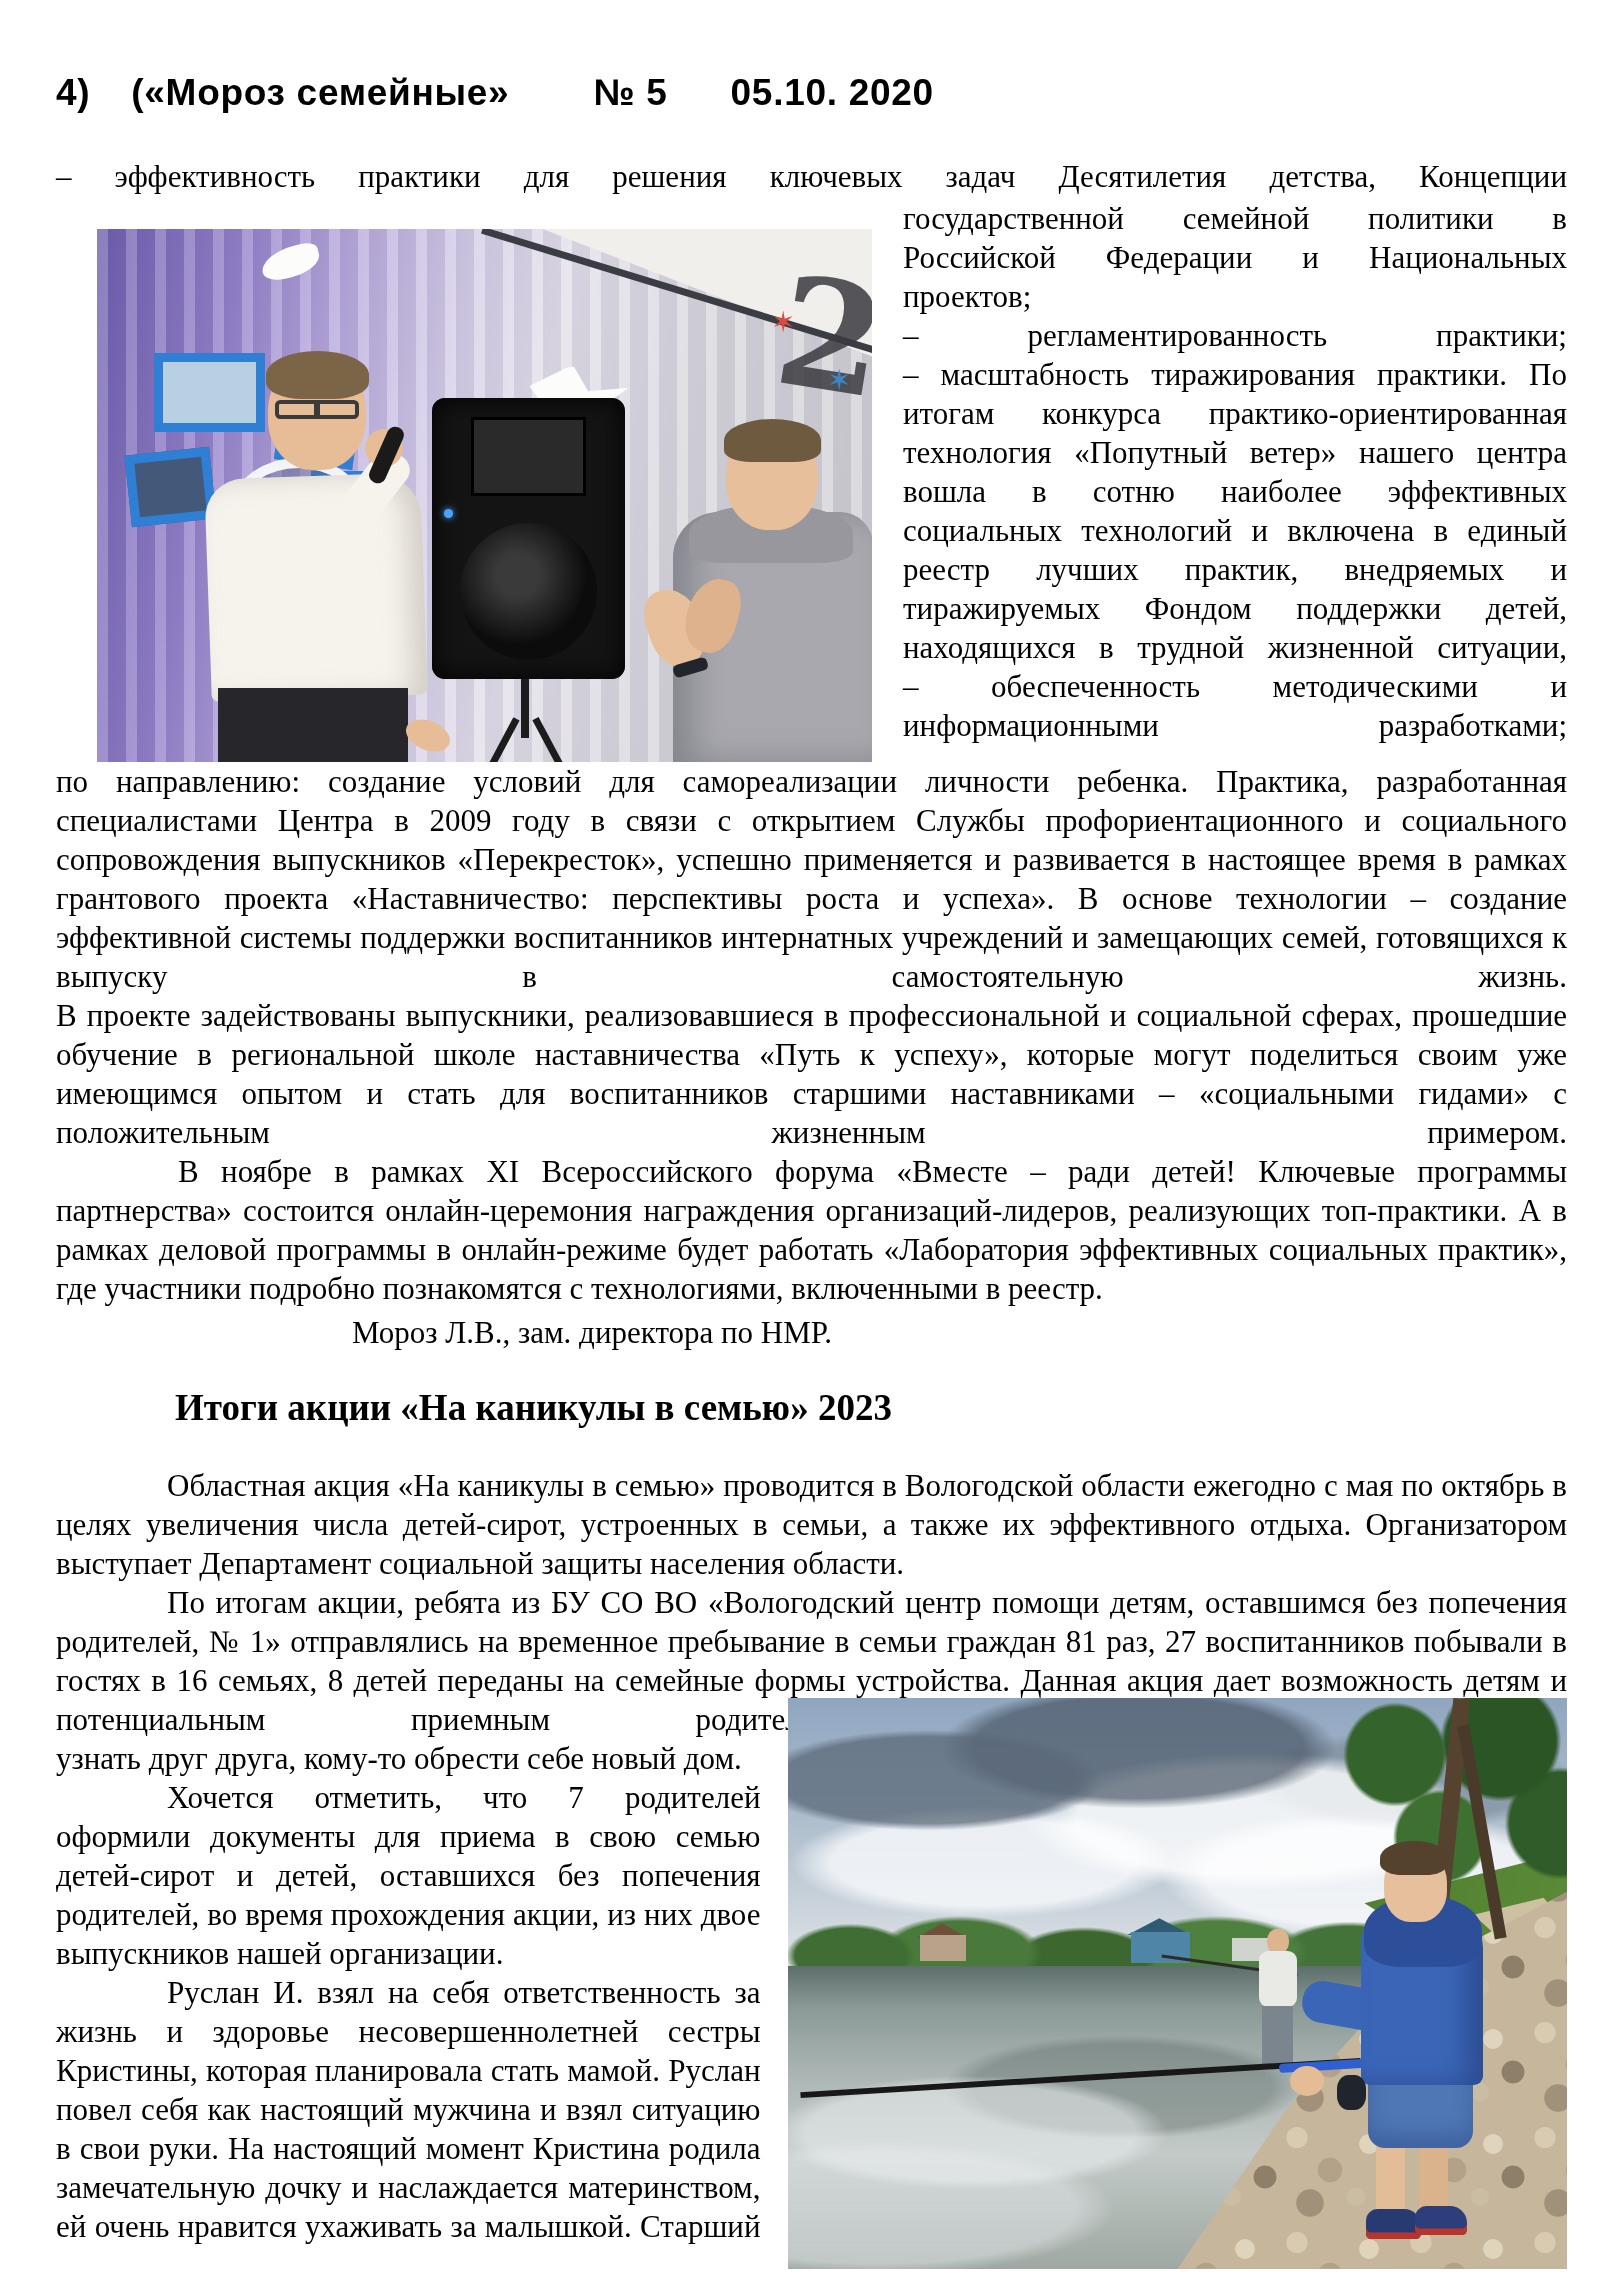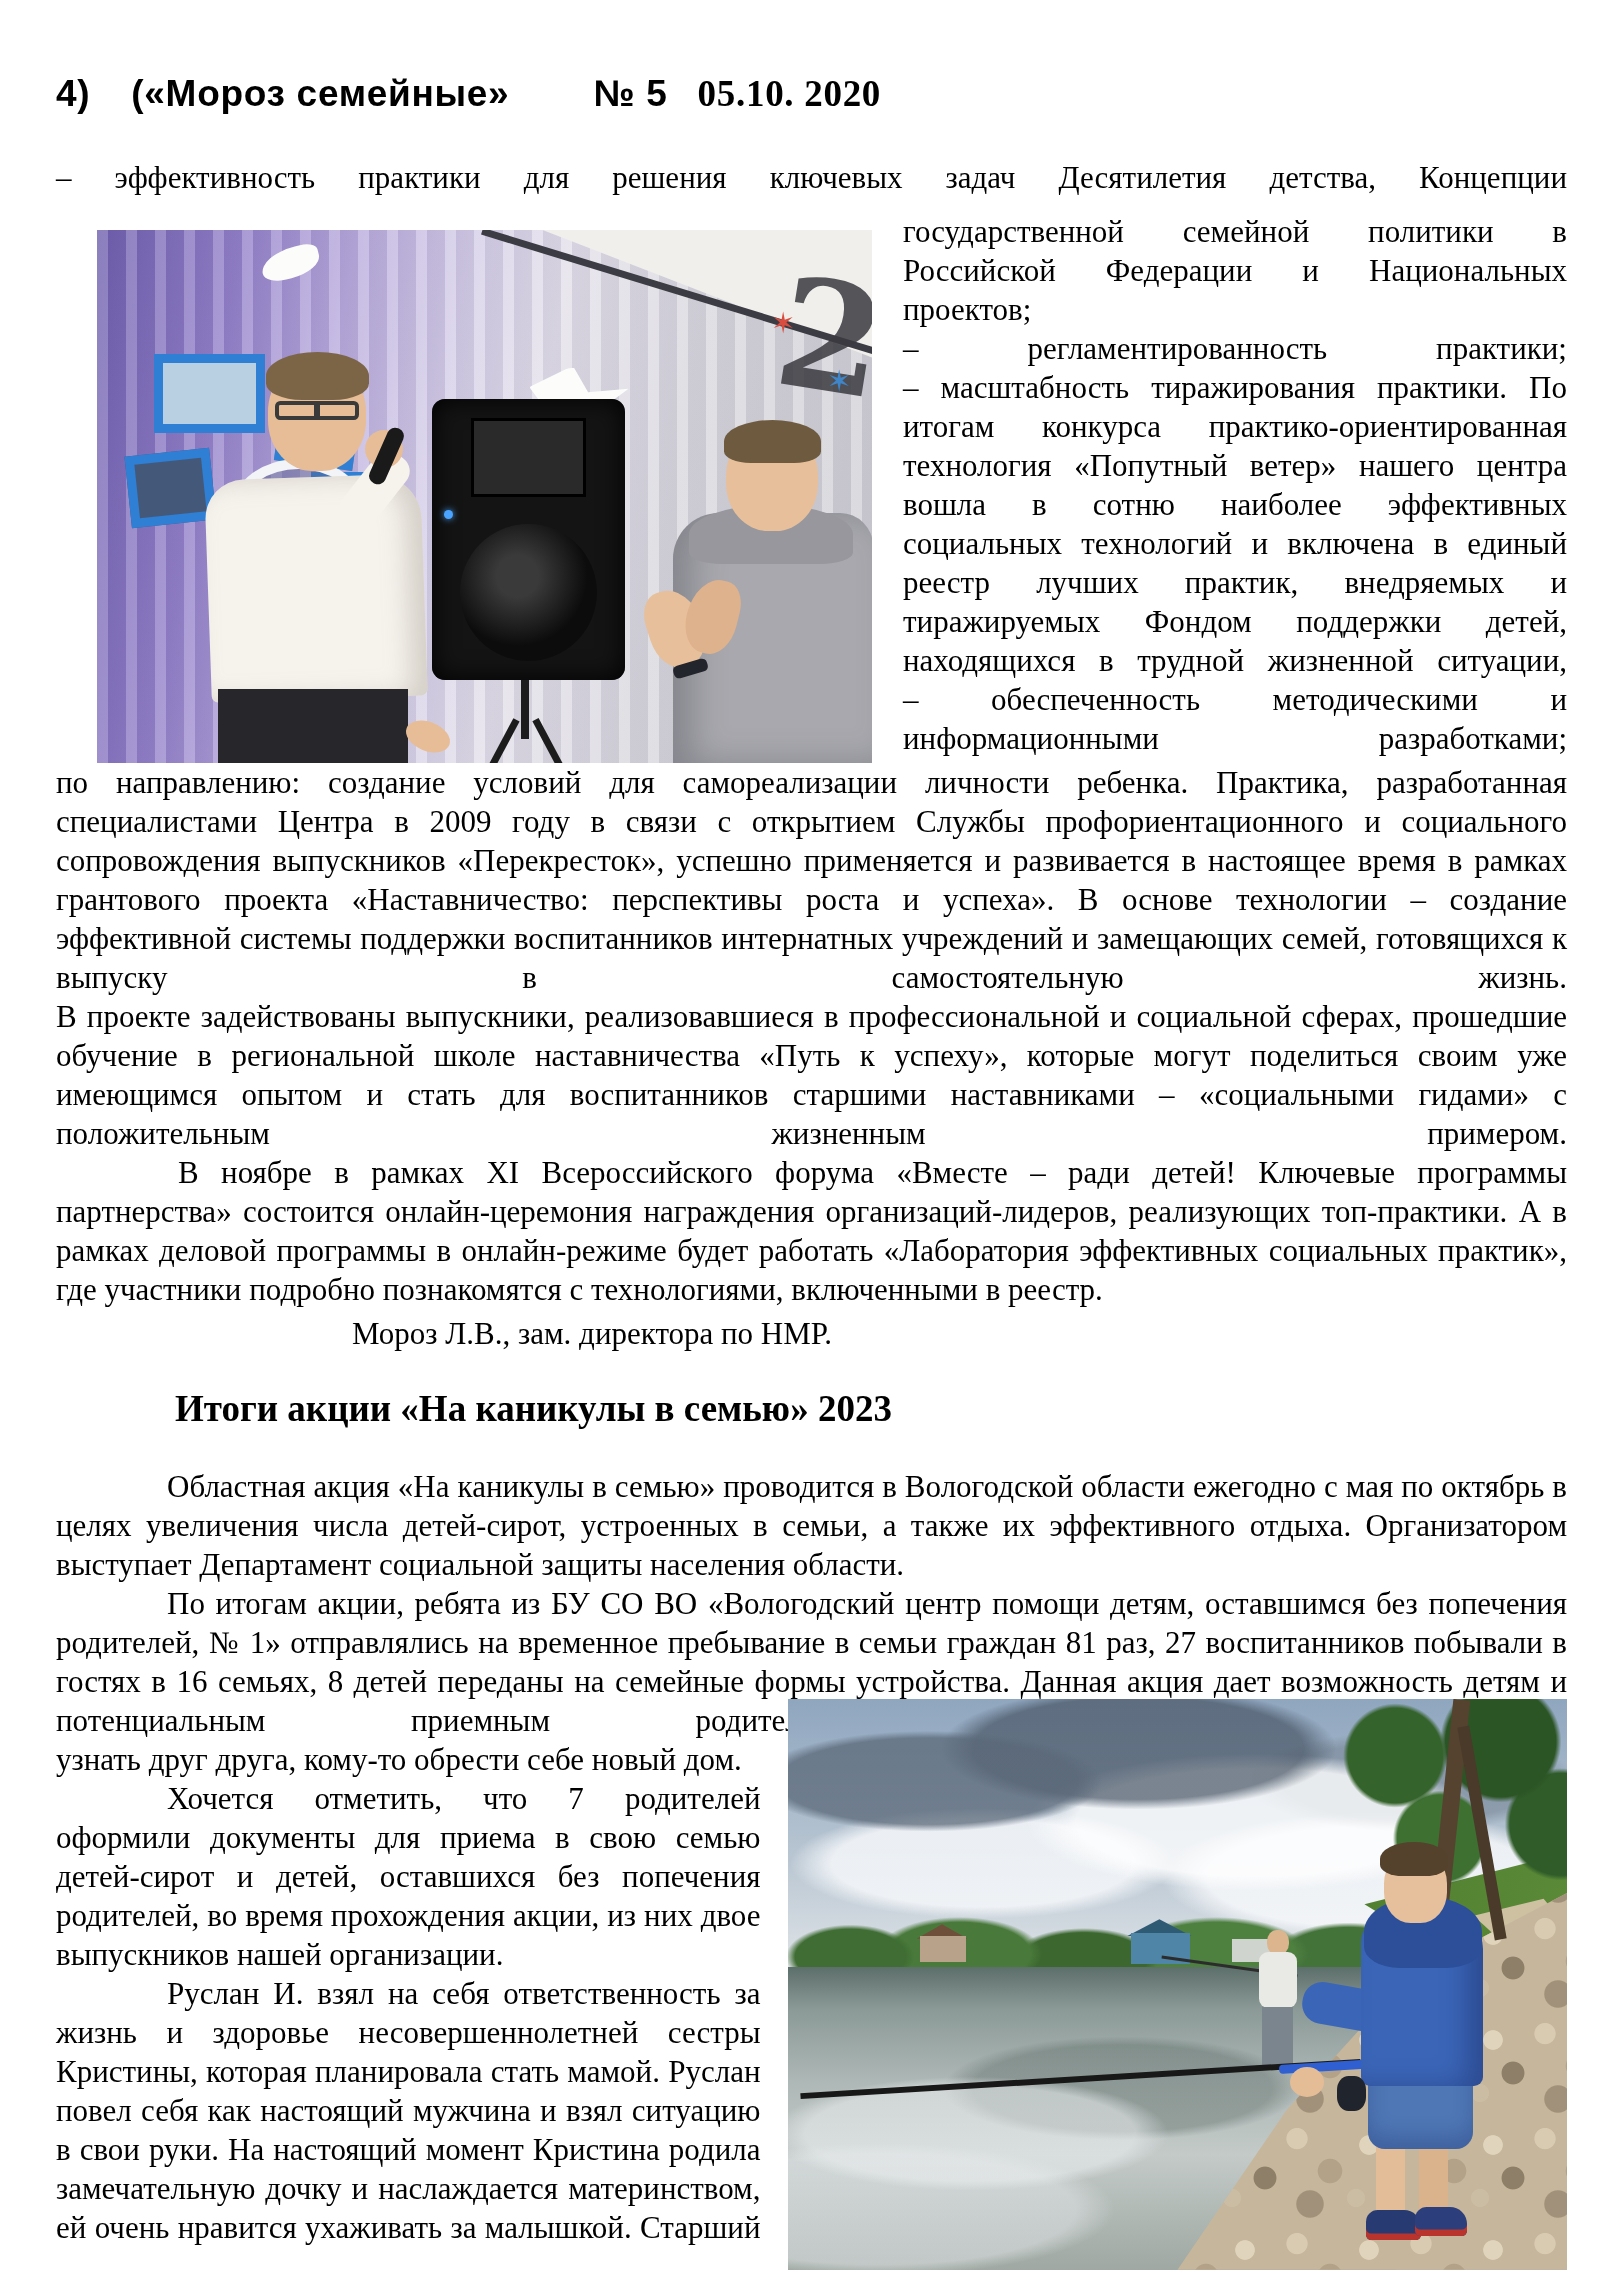--- a/index.html
+++ b/index.html
@@ -15,21 +15,21 @@
   .content { padding: 72px 56px 0 56px; }
 
   
   .hdr {
     display: flex; align-items: baseline;
     font-family: "Liberation Sans", sans-serif;
     font-weight: bold; font-size: 37px; letter-spacing: 0.7px;
   }
   .hdr .t1 { margin-left: 41px; }
   .hdr .t2 { margin-left: 84px; }
-  .hdr .t3 { margin-left: 30px; font-family: Liberation Serif, serif; }
+  .hdr .t3 { margin-left: 63px; }
 
   
   p.b {
     font-size: 31px; line-height: 39px;
     text-align: justify;
   }
   .jl { text-align-last: justify; }
   .ind { text-indent: 111px; }
   .intro { margin-top: 43px; }
 
@@ -100,21 +100,21 @@
   .s1 { color:#d84d3f; } .s2 { color:#3f86c9; } .s3 { color:#57b5d9; }
   .st1 { left:674px; top:79px; } .st2 { left:730px; top:137px; }
   .st3 { left:645px; top:216px; } .st4 { left:713px; top:308px; }
   .st5 { left:661px; top:419px; } .st6 { left:743px; top:497px; font-size:23.6px; }
   .p1-num { position:absolute; left:681px; top:26px;
     font-family:"DejaVu Serif", serif; font-weight:bold; font-size:151px; color:#3a3a40;
     transform:rotate(9deg); letter-spacing:-6.5px; opacity:.85; }
   .p1-leaf { position:absolute; left:733px; top:366px; width:46px; height:79px;
     background:#d9b93c; clip-path:polygon(50% 0,100% 50%,50% 100%,0 50%); opacity:.8; }
 
-  .col1 { flex: 1 1 auto; margin-top: 12px; }
+  .col1 { flex: 1 1 auto; }
   .col1 p { margin:0; }
 
   .sig { margin-left: 296px; margin-top: 5.2px; }
   .h2 {
     font-size: 37px; font-weight: bold; margin: 34px 0 0 119px;
     font-family: "Liberation Serif", serif;
   }
   .mt { margin-top: 37px; }
 
   

